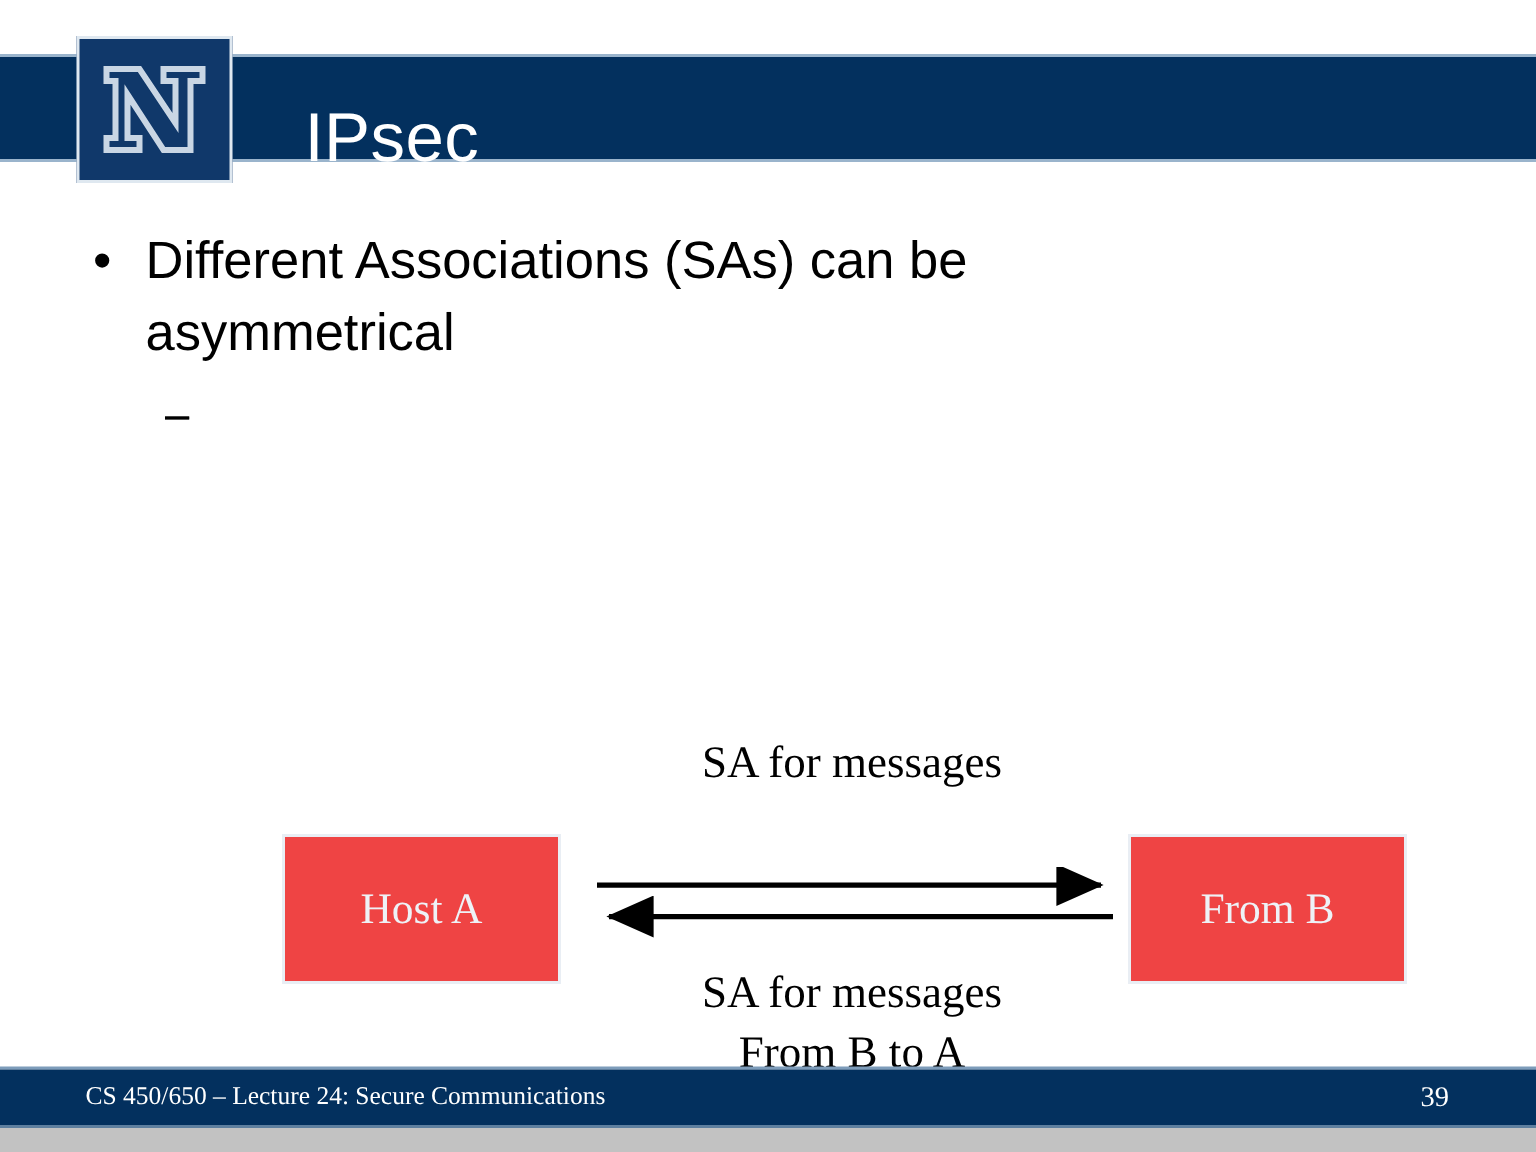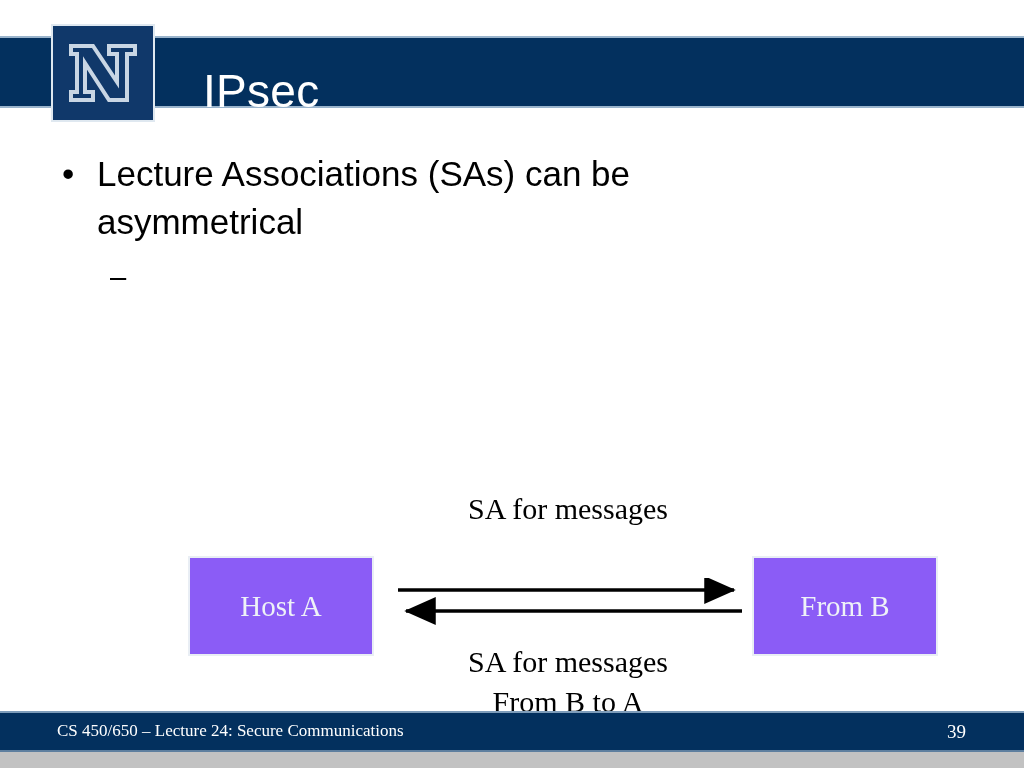--- a/index.html
+++ b/index.html
@@ -138,21 +138,21 @@
     left: 0;
     top: 0;
     width: 1024px;
     height: 656px;
     pointer-events: none;
   }
   .diagram > * { pointer-events: auto; }
 
   .host-box {
     position: absolute;
-    background: #8b5cf6;
+    background: #ef4444;
     border: 2px solid #e9eef4;
     box-sizing: border-box;
     display: flex;
     align-items: center;
     justify-content: center;
     color: #eef2f7;
     font-family: "Liberation Serif", serif;
     font-size: 29px;
   }
   .host-a { left: 188px; top: 556px; width: 186px; height: 100px; }
@@ -253,21 +253,21 @@
       </svg>
     </span>
   </div>
 
   <div class="slide-title">IPsec</div>
 
   <div class="content">
 
     <div class="bullet-l1">
       <span class="marker">•</span>
-      <span>Lecture Associations (SAs) can be asymmetrical</span>
+      <span>Different Associations (SAs) can be asymmetrical</span>
     </div>
 
     <div class="bullet-l2">
       <span class="marker">–</span>
     </div>
 
     <div class="bullet-l2">
       <span class="marker">–</span>
     </div>
 

